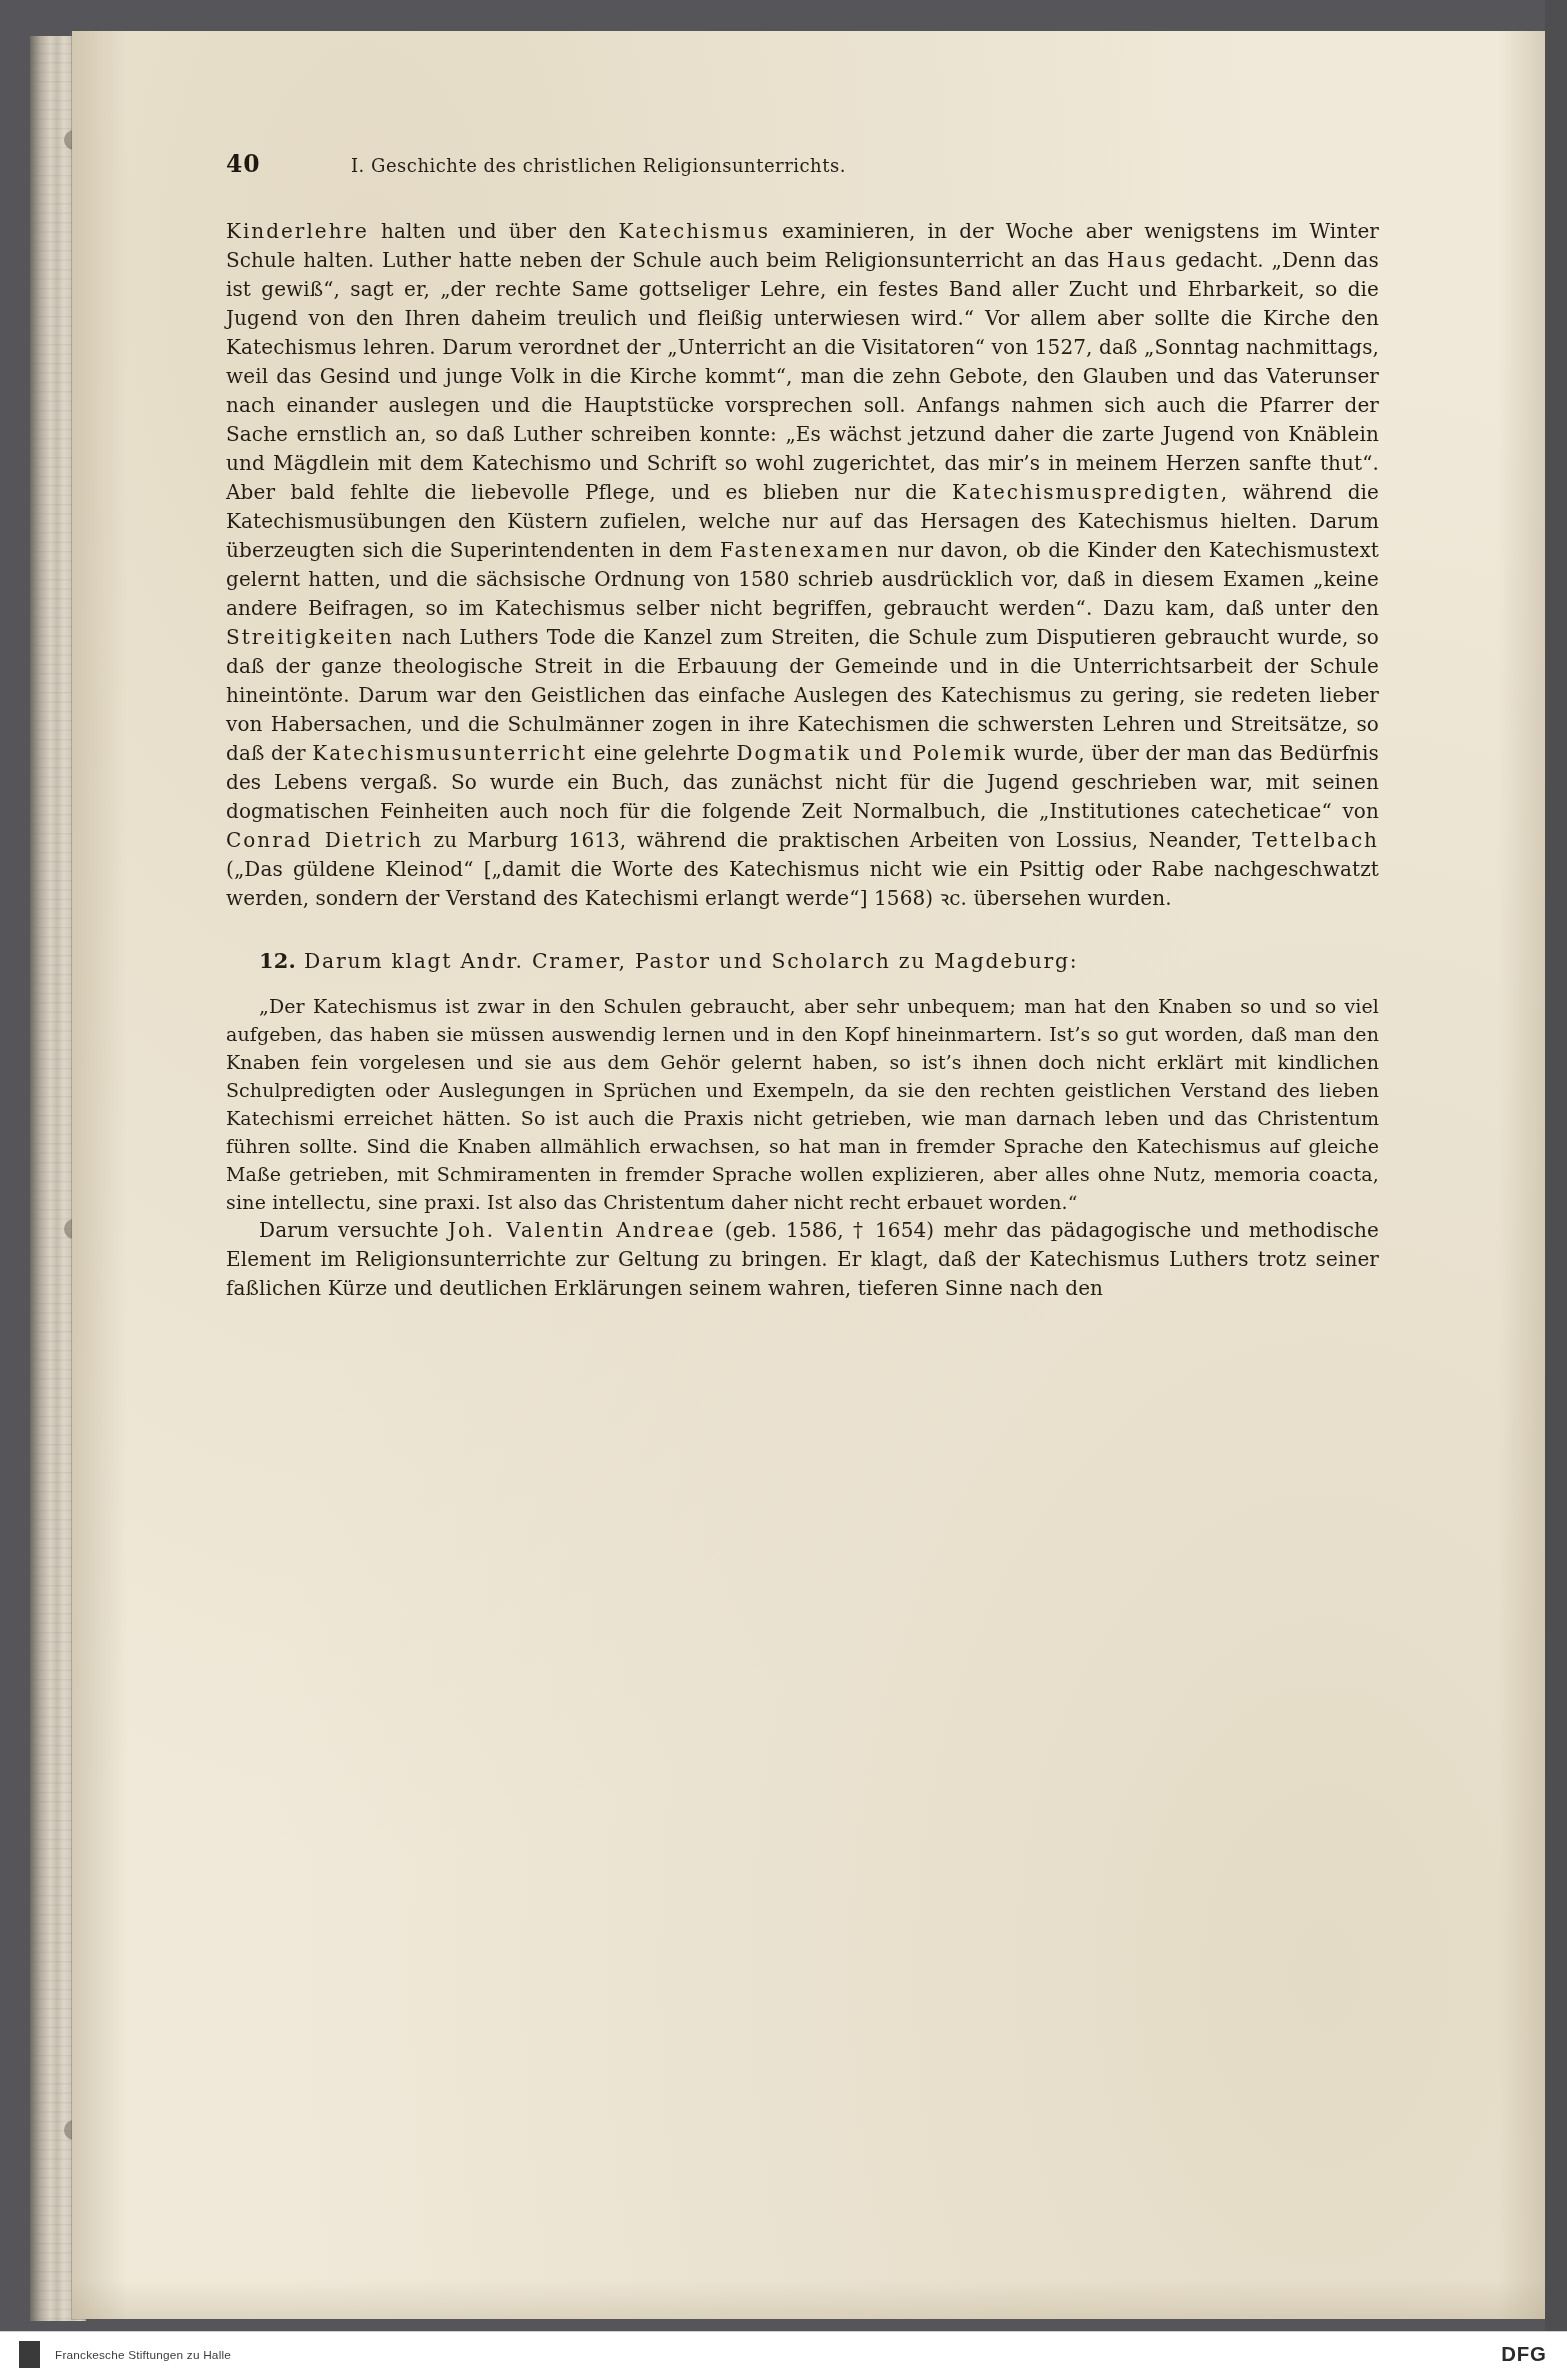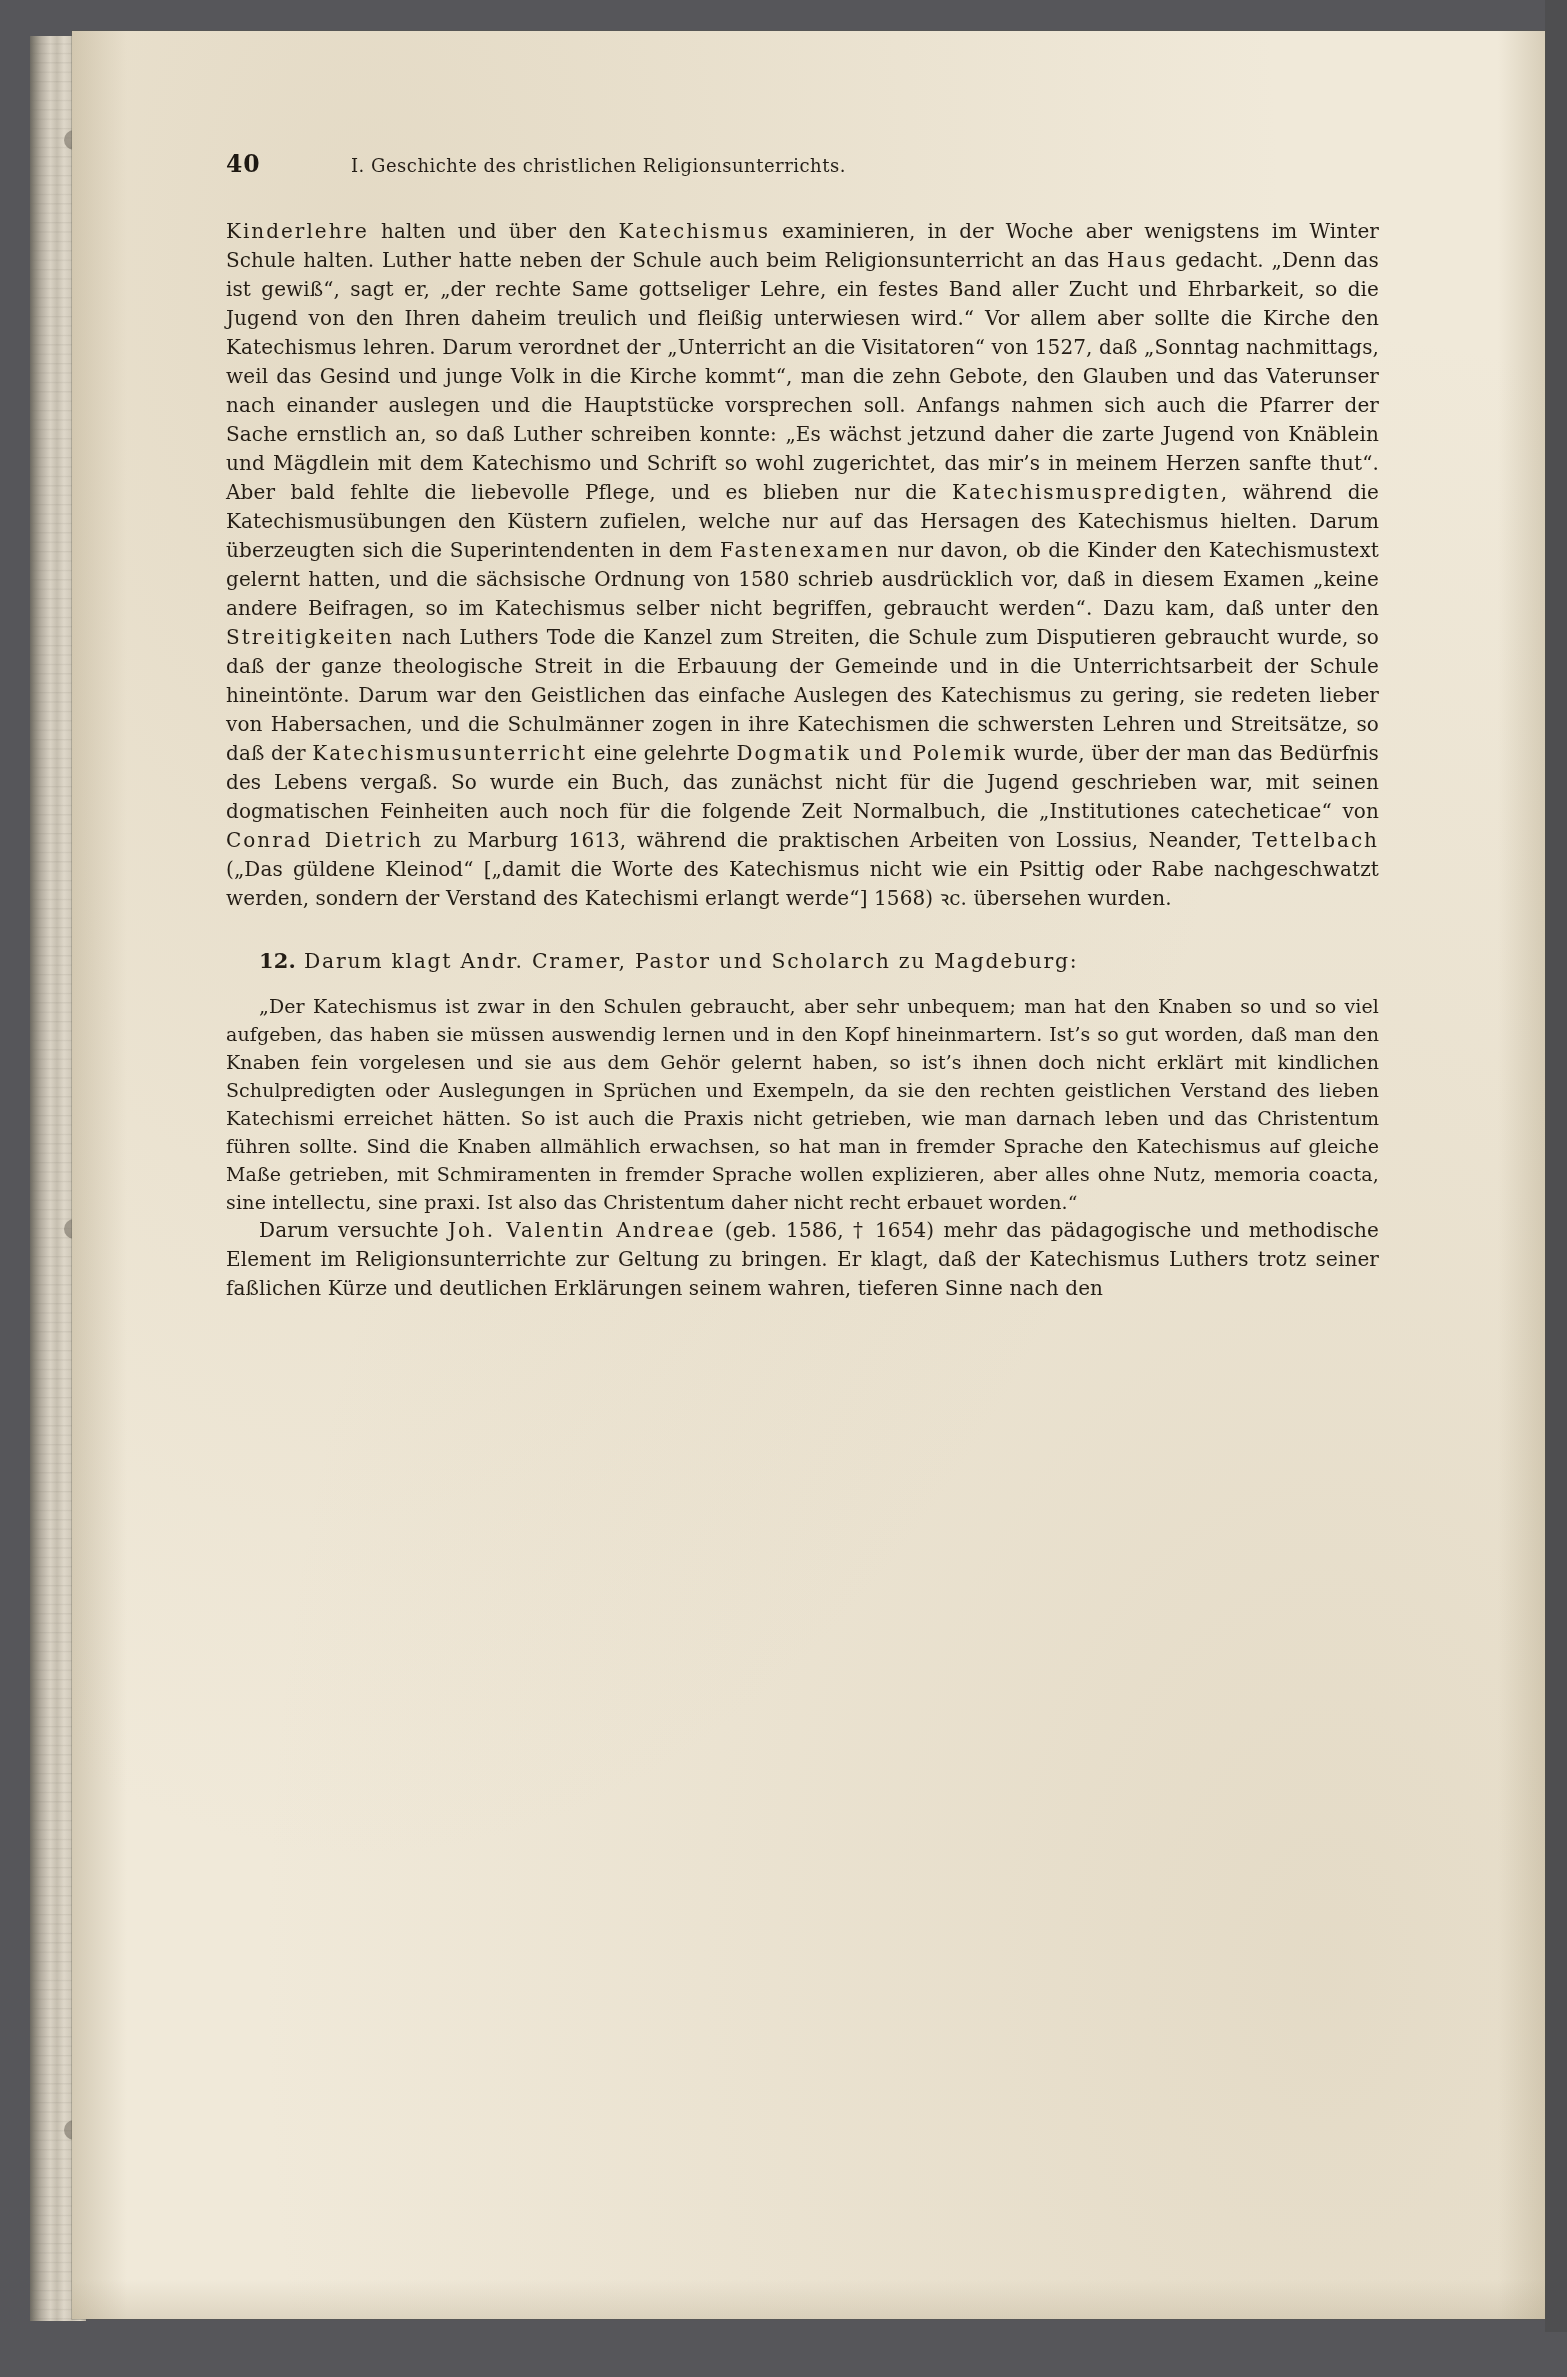--- a/index.html
+++ b/index.html
@@ -238,15 +238,22 @@
 
       <p class="section-head"><span class="num">12.</span><span class="sp"> Darum klagt </span><span class="sp">Andr. Cramer</span><span class="sp">, Pastor und Scholarch zu Magdeburg:</span></p>
 
       <p class="quote-block"><span>„Der Katechismus ist zwar in den Schulen gebraucht, aber sehr unbequem; man hat den Knaben so und so viel aufgeben, das haben sie müssen auswendig lernen und in den Kopf hineinmartern. Ist’s so gut worden, daß man den Knaben fein vorgelesen und sie aus dem Gehör gelernt haben, so ist’s ihnen doch nicht erklärt mit kindlichen Schulpredigten oder Auslegungen in Sprüchen und Exempeln, da sie den rechten geistlichen Verstand des lieben Katechismi erreichet hätten. So ist auch die Praxis nicht getrieben, wie man darnach leben und das Christentum führen sollte. Sind die Knaben allmählich erwachsen, so hat man in fremder Sprache den Katechismus auf gleiche Maße getrieben, mit Schmiramenten in fremder Sprache wollen explizieren, aber alles ohne Nutz, </span><span class="latin">memoria coacta, sine intellectu, sine praxi.</span><span> Ist also das Christentum daher nicht recht erbauet worden.“</span></p>
 
       <p class="para-indent"><span>Darum versuchte </span><span class="spaced">Joh. Valentin Andreae</span><span> (geb. 1586, † 1654) mehr das pädagogische und methodische Element im Religionsunterrichte zur Geltung zu bringen. Er klagt, daß der Katechismus Luthers trotz seiner faßlichen Kürze und deutlichen Erklärungen seinem wahren, tieferen Sinne nach den</span></p>
 
     </div>
   </div>
 
+  <div class="footer-bar">
+    <div class="footer-logo-left">
+      <div class="fll-mark"></div>
+    </div>
+    <div class="footer-cred">Franckesche Stiftungen zu Halle</div>
+    <div class="footer-dfg">DFG</div>
+  </div>
 
 </div>
 
 
 </body></html>

